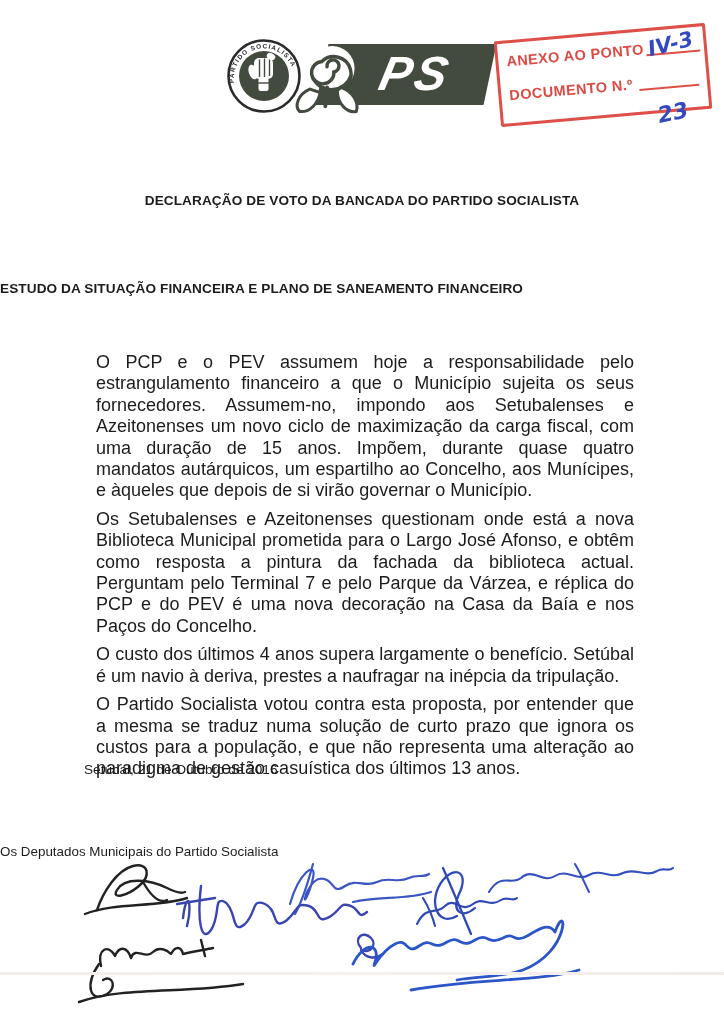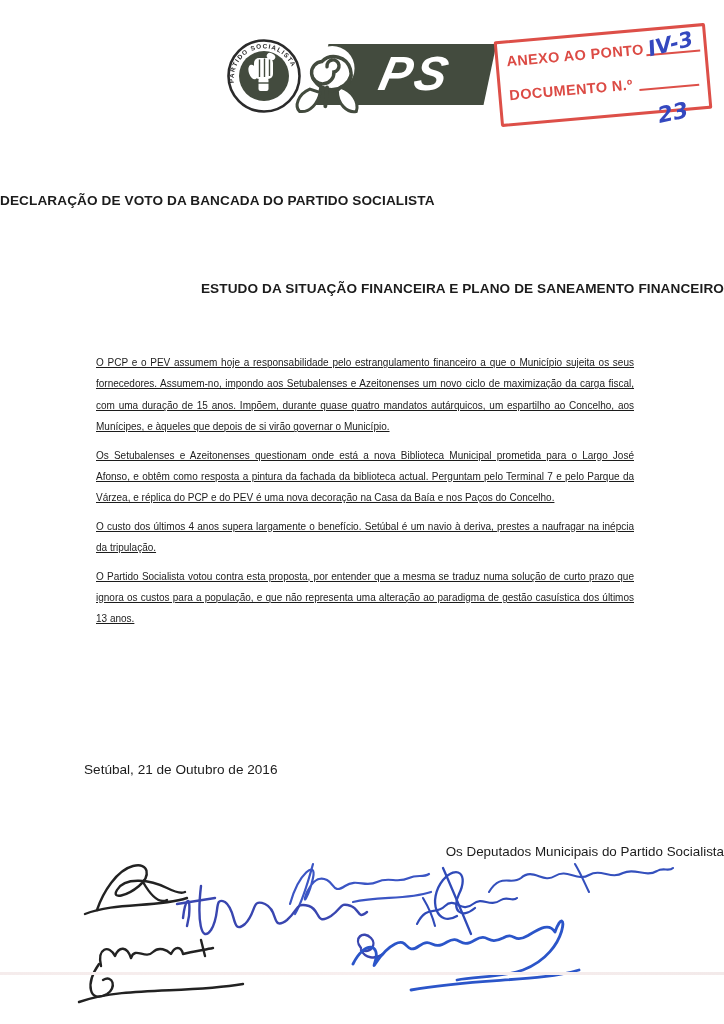--- a/index.html
+++ b/index.html
@@ -37,36 +37,35 @@
   .stamp-blank.b1{width:54px;margin-left:2px;}
   .stamp-blank.b2{width:60px;margin-left:6px;}
   .stamp-hand{
     position:absolute;color:#3448bf;font-style:italic;font-weight:bold;
     font-family:"DejaVu Sans","Liberation Sans",sans-serif;
   }
   .stamp-hand.v1{left:142px;top:-6px;font-size:21px;transform:rotate(-9deg);}
   .stamp-hand.v2{left:146px;top:28px;font-size:22px;transform:rotate(-7deg);}
   
   .doc-title{
-    position:absolute;left:0;right:0;top:193px;
+    position:absolute;left:0;right:0;top:193px;text-align:center;
     font-weight:bold;font-size:13.6px;letter-spacing:.1px;
   }
   .doc-subtitle{
-    position:absolute;left:0;right:0;top:281px;text-align:right;
+    position:absolute;left:0;right:0;top:281px;text-align:left;
     font-weight:bold;font-size:13.6px;letter-spacing:.1px;
   }
   .doc-body{position:absolute;left:96px;top:352px;width:538px;}
   .doc-body p{
-    margin:0 0 7px 0;font-size:10px;line-height:21.4px;
+    margin:0 0 7px 0;font-size:18px;line-height:21.4px;
     text-align:justify;
-    text-decoration:underline;
   }
   .doc-date{position:absolute;left:84px;top:762px;font-size:13.6px;}
   .sig-caption{
-    position:absolute;left:0;right:0;top:844px;text-align:right;font-size:13.4px;
+    position:absolute;left:0;right:0;top:844px;text-align:left;font-size:13.4px;
   }
   .signatures{position:absolute;left:55px;top:852px;width:625px;height:168px;}
   .signatures svg{display:block;width:100%;height:100%;}
   .fold-line{
     position:absolute;left:0;right:0;top:972px;height:3px;
     background:linear-gradient(90deg,#f5ecec,#f8efef 50%,#f3eaea);
   }
 </style>
 </head>
 <body>

